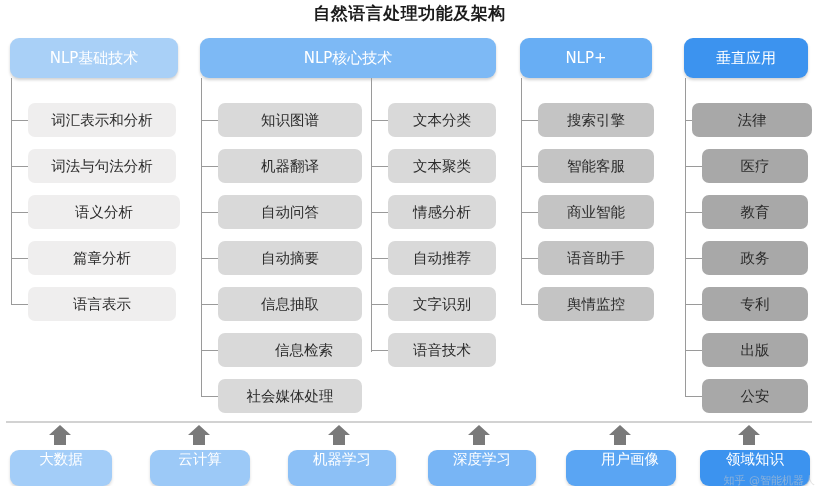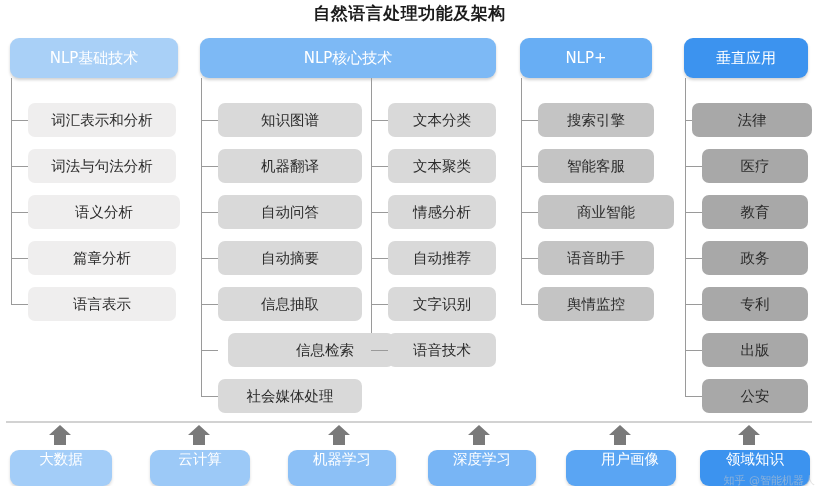--- a/index.html
+++ b/index.html
@@ -178,21 +178,21 @@
   </div>
   <div class="stub" style="left:201px; top:258px; width:17px;"></div>
   <div class="node shade-b" style="left:218px; top:241px; width:144px;">
     <span>自动摘要</span>
   </div>
   <div class="stub" style="left:201px; top:304px; width:17px;"></div>
   <div class="node shade-b" style="left:218px; top:287px; width:144px;">
     <span>信息抽取</span>
   </div>
   <div class="stub" style="left:201px; top:350px; width:17px;"></div>
-  <div class="node shade-b" style="left:228px; top:333px; width:166px;padding-left:28px;">
+  <div class="node shade-b" style="left:218px; top:333px; width:144px;padding-left:28px;">
     <span>信息检索</span>
   </div>
   <div class="stub" style="left:201px; top:396px; width:17px;"></div>
   <div class="node shade-b" style="left:218px; top:379px; width:144px;">
     <span>社会媒体处理</span>
   </div>
 
   <div class="stub" style="left:371px; top:120px; width:17px;"></div>
   <div class="node shade-b" style="left:388px; top:103px; width:108px;">
     <span>文本分类</span>
@@ -220,21 +220,21 @@
 
   <div class="stub" style="left:521px; top:120px; width:17px;"></div>
   <div class="node shade-c" style="left:538px; top:103px; width:116px;">
     <span>搜索引擎</span>
   </div>
   <div class="stub" style="left:521px; top:166px; width:17px;"></div>
   <div class="node shade-c" style="left:538px; top:149px; width:116px;">
     <span>智能客服</span>
   </div>
   <div class="stub" style="left:521px; top:212px; width:17px;"></div>
-  <div class="node shade-c" style="left:538px; top:195px; width:136px;">
+  <div class="node shade-c" style="left:538px; top:195px; width:116px;">
     <span>商业智能</span>
   </div>
   <div class="stub" style="left:521px; top:258px; width:17px;"></div>
   <div class="node shade-c" style="left:538px; top:241px; width:116px;">
     <span>语音助手</span>
   </div>
   <div class="stub" style="left:521px; top:304px; width:17px;"></div>
   <div class="node shade-c" style="left:538px; top:287px; width:116px;">
     <span>舆情监控</span>
   </div>

